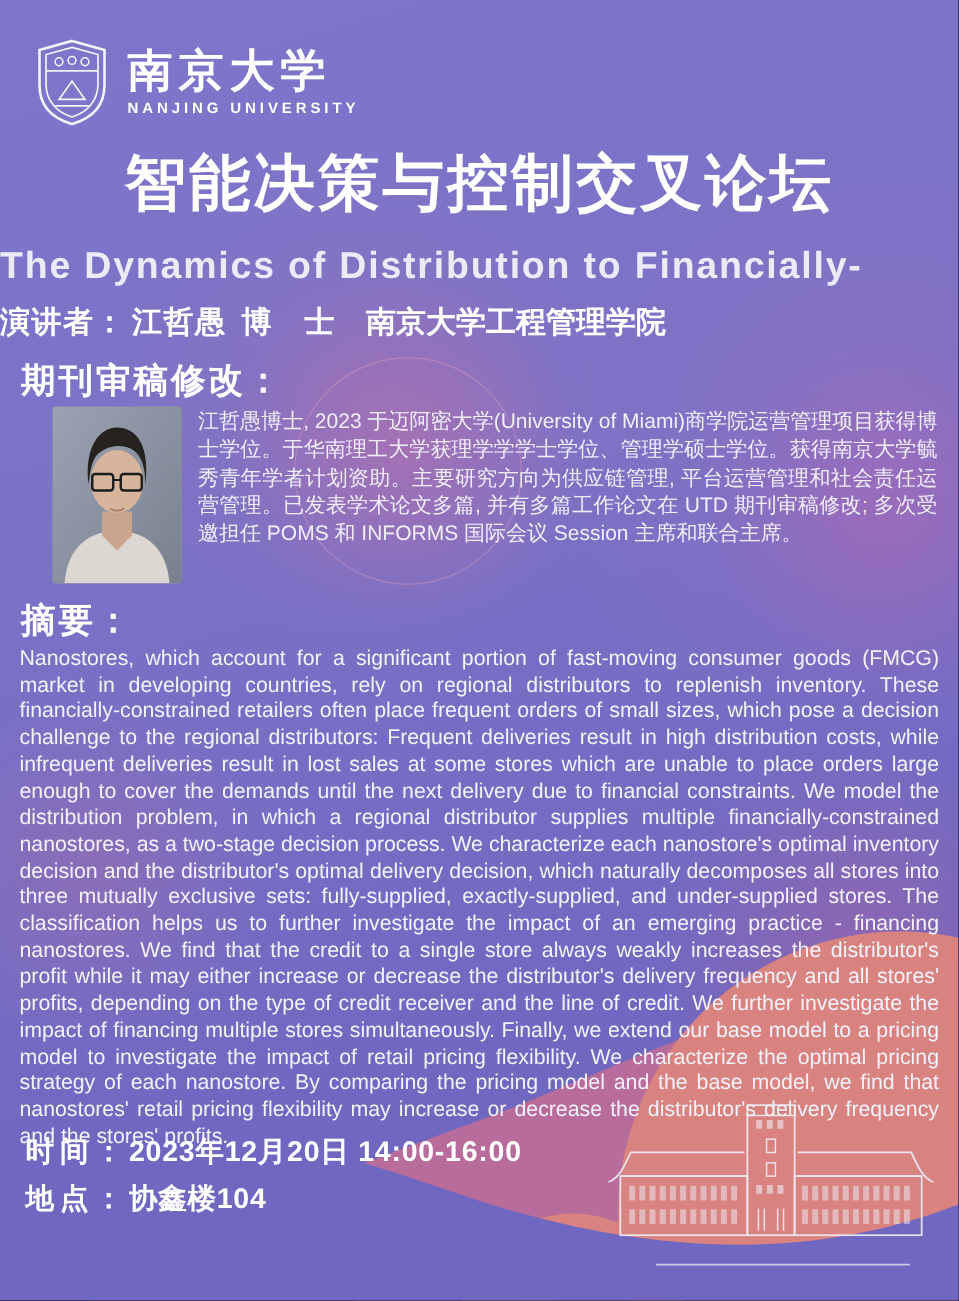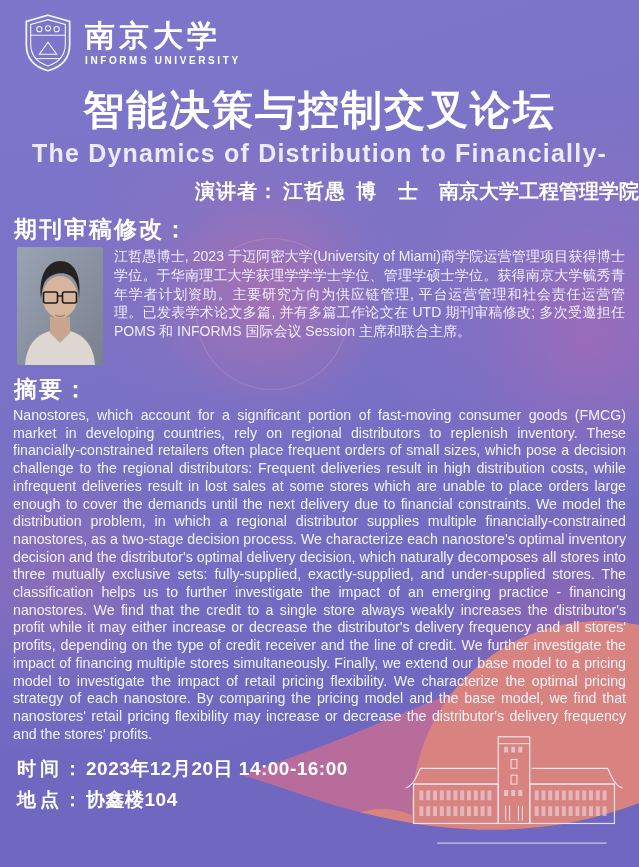--- a/index.html
+++ b/index.html
@@ -16,35 +16,35 @@
   .bg{z-index:0;}
   .content{z-index:2;}
   .glow{position:absolute;border-radius:50%;pointer-events:none;}
   .glow-a{left:140px;top:185px;width:260px;height:230px;background:radial-gradient(circle,rgba(228,112,152,.30) 0%,rgba(228,112,152,0) 68%);}
   .glow-b{left:470px;top:225px;width:240px;height:240px;background:radial-gradient(circle,rgba(206,100,170,.28) 0%,rgba(206,100,170,0) 70%);}
   .glow-c{left:-70px;top:470px;width:260px;height:220px;background:radial-gradient(circle,rgba(216,110,140,.22) 0%,rgba(216,110,140,0) 70%);}
   .glow-d{left:420px;top:500px;width:300px;height:260px;background:radial-gradient(circle,rgba(205,95,140,.30) 0%,rgba(205,95,140,0) 68%);}
   .arc{position:absolute;left:196px;top:238px;width:150px;height:150px;border-radius:50%;border:1px solid rgba(255,175,195,.25);}
   .waves{position:absolute;left:0;bottom:0;width:639px;height:320px;}
 
-  .logo-row{display:flex;align-items:center;gap:11px;padding:12px 0 0 22px;height:62px;}
+  .logo-row{display:flex;align-items:center;gap:11px;padding:24px 0 0 22px;height:62px;}
   .logo-shield{width:52px;height:62px;flex:none;}
   .logo-cn{font-family:"Liberation Serif","DejaVu Serif",serif;font-size:30px;font-weight:700;letter-spacing:4px;line-height:32px;}
   .logo-en{font-size:10px;font-weight:700;letter-spacing:2.6px;margin-top:3px;}
 
   .title-cn{margin:12px 8px 0;text-align:center;font-size:41px;font-weight:800;letter-spacing:2px;line-height:48px;}
-  .title-en{margin:4px auto 0;text-align:center;font-size:25px;font-weight:700;letter-spacing:1.2px;line-height:30px;color:#eceaf6;}
+  .title-en{margin:16px auto 0;text-align:left;font-size:25px;font-weight:700;letter-spacing:1.2px;line-height:30px;color:#eceaf6;}
 
-  .people{margin-top:9px;text-align:right;font-size:20px;font-weight:700;line-height:28px;}
+  .people{margin-top:9px;text-align:left;font-size:20px;font-weight:700;line-height:28px;}
   .people .lbl{letter-spacing:1px;}
   .people .nm{margin:0 10px 0 4px;letter-spacing:1px;}
   .people .dg{margin-right:20px;letter-spacing:1px;}
 
   .sec-h{margin:9px 0 3px 14px;font-size:23px;font-weight:800;letter-spacing:2px;line-height:30px;}
-  .bio-body{display:flex;gap:11px;margin:3px 14px 0 17px;}
+  .bio-body{display:flex;gap:11px;margin:3px 14px 0 35px;}
   .photo{width:86px;height:118px;flex:none;border-radius:2px;overflow:hidden;background:#8d96a6;}
   .bio-text{margin:0;font-size:14px;line-height:18.8px;color:#f0eefb;text-align:justify;}
 
   .abstract-text{margin:2px 13px 0;font-size:14.2px;line-height:17.7px;color:#f3f2fa;text-align:justify;}
 
   .footer{position:absolute;left:17px;bottom:52px;font-size:19px;font-weight:800;line-height:31px;}
   .footer .meta-lbl{letter-spacing:4px;}
   .footer .meta-val{letter-spacing:.5px;}
 
   .building{position:absolute;right:6px;bottom:14px;width:238px;height:130px;}
@@ -77,21 +77,21 @@
         <path d="M30 8 L50 13.5 V36 C50 50 41 58 30 61.5 C19 58 10 50 10 36 V13.5 Z" stroke-width="1.3"></path>
         <line x1="10" y1="26" x2="50" y2="26" stroke-width="1.3"></line>
         <circle cx="20" cy="19" r="3" stroke-width="1.2"></circle>
         <circle cx="30" cy="18" r="3" stroke-width="1.2"></circle>
         <circle cx="40" cy="19" r="3" stroke-width="1.2"></circle>
         <path d="M20 48 L30 34 L40 48 Z" stroke-width="1.3"></path>
         <line x1="16" y1="53" x2="44" y2="53" stroke-width="1.2"></line>
       </svg>
       <div>
         <div class="logo-cn">南京大学</div>
-        <div class="logo-en">INFORMS UNIVERSITY</div>
+        <div class="logo-en">NANJING UNIVERSITY</div>
       </div>
     </header>
 
     <h1 class="title-cn">智能决策与控制交叉论坛</h1>
 
     <h2 class="title-en"><span>The Dynamics of Distribution to Financially-</span><br></h2>
 
     <div class="people">
       <div>
         <span class="lbl">演讲者：</span><span class="nm">江哲愚</span><span class="dg">博　士</span><span>南京大学工程管理学院</span>

